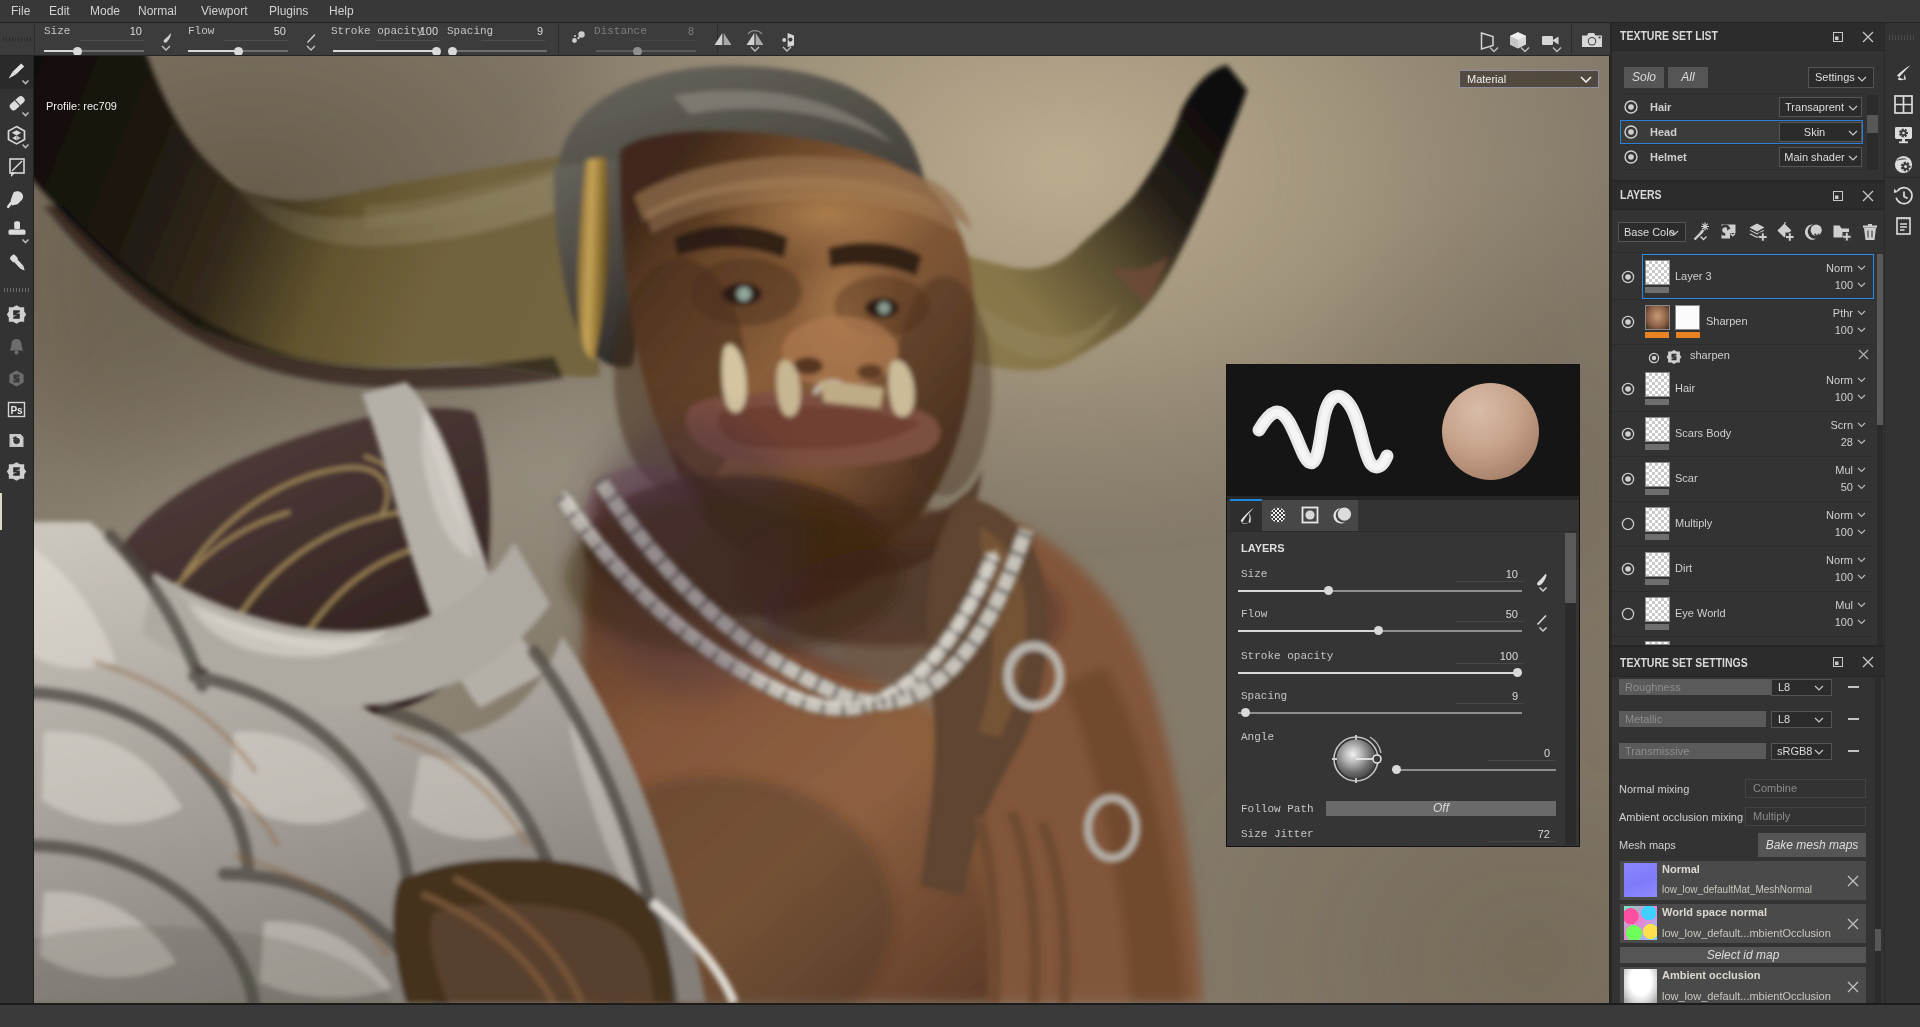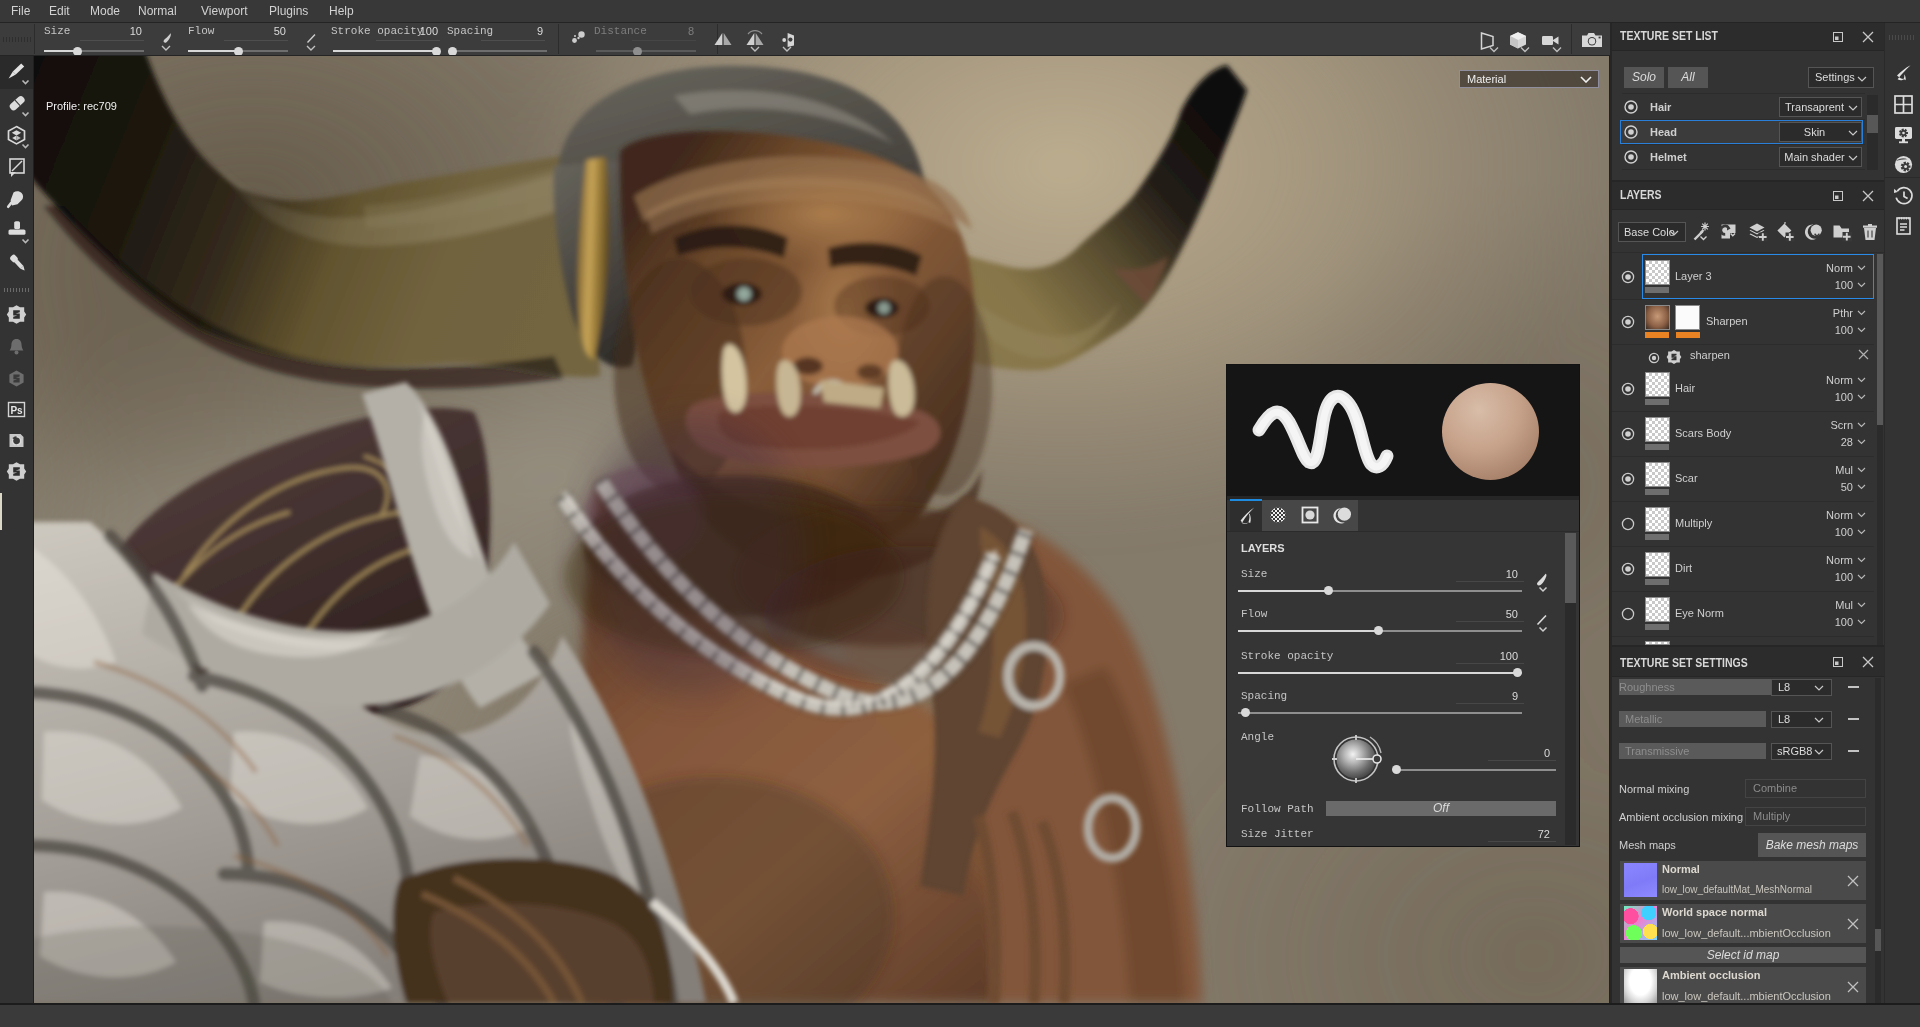--- a/index.html
+++ b/index.html
@@ -789,21 +789,21 @@
   <svg class="ab" style="left:245px;top:392px" width="9" height="6" viewBox="0 0 9 6">
       <path d="M1 1 L4.5 4.5 L8 1" fill="none" stroke="#b9b9b9" stroke-width="1.1"></path>
     </svg>
   <div class="rowsep" style="left:0;top:409px;width:262px"></div>
 
   <svg class="ab" style="left:9px;top:425px" width="14" height="14" viewBox="0 0 14 14">
       <circle cx="7" cy="7" r="5.6" fill="none" stroke="#cacaca" stroke-width="1.3"></circle>
     </svg>
   <div class="thumb chk" style="left:33px;top:415px"></div>
   <div class="strip" style="left:33px;top:442px"></div>
-  <span class="lname" style="left:63px;top:425px">Eye Norm</span>
+  <span class="lname" style="left:63px;top:425px">Eye World</span>
   <span class="lmode" style="left:181px;top:417px">Mul</span>
   <svg class="ab" style="left:245px;top:420px" width="9" height="6" viewBox="0 0 9 6">
       <path d="M1 1 L4.5 4.5 L8 1" fill="none" stroke="#b9b9b9" stroke-width="1.1"></path>
     </svg>
   <span class="lmode" style="left:181px;top:434px">100</span>
   <svg class="ab" style="left:245px;top:437px" width="9" height="6" viewBox="0 0 9 6">
       <path d="M1 1 L4.5 4.5 L8 1" fill="none" stroke="#b9b9b9" stroke-width="1.1"></path>
     </svg>
   <div class="rowsep" style="left:0;top:454px;width:262px"></div>
   <div class="rowsep" style="left:0;top:162px;width:262px"></div>
@@ -830,21 +830,21 @@
   <svg class="ab" style="left:221px;top:10px" width="10" height="10" viewBox="0 0 10 10">
     <rect x="0.5" y="0.5" width="9" height="9" fill="none" stroke="#c8c8c8"></rect>
     <rect x="2" y="4.5" width="3.5" height="3.5" fill="#c8c8c8"></rect>
   </svg>
   <svg class="ab" style="left:250px;top:9px" width="12" height="12" viewBox="0 0 12 12">
     <path d="M1 1 L11 11 M11 1 L1 11" stroke="#c8c8c8" stroke-width="1.3"></path>
   </svg>
   <div class="pnlhdrline" style="top:29px"></div>
 
   <div style="position:absolute;left:7px;top:32px;width:162px;height:16px;background:#5a5a5a;
-       font-size:11px;color:#8d8d8d;line-height:16px;box-sizing:border-box">Roughness</div>
+       font-size:11px;color:#8d8d8d;line-height:16px;padding-left:6px;box-sizing:border-box">Roughness</div>
   <div class="fld" style="left:159px;top:32px;width:61px;height:17px;line-height:15px;padding-left:6px">L8
     <svg class="ab" style="left:42px;top:5px" width="10" height="6" viewBox="0 0 10 6">
       <path d="M1 1 L5 5 L9 1" fill="none" stroke="#c8c8c8" stroke-width="1.2"></path>
       </svg></div>
   <div style="position:absolute;left:236px;top:39px;width:11px;height:2px;background:#c3c3c3"></div>
 
   <div style="position:absolute;left:7px;top:64px;width:147px;height:16px;background:#5a5a5a;
        font-size:11px;color:#8d8d8d;line-height:16px;padding-left:6px;box-sizing:border-box">Metallic</div>
   <div class="fld" style="left:159px;top:64px;width:61px;height:17px;line-height:15px;padding-left:6px">L8
     <svg class="ab" style="left:42px;top:5px" width="10" height="6" viewBox="0 0 10 6">

